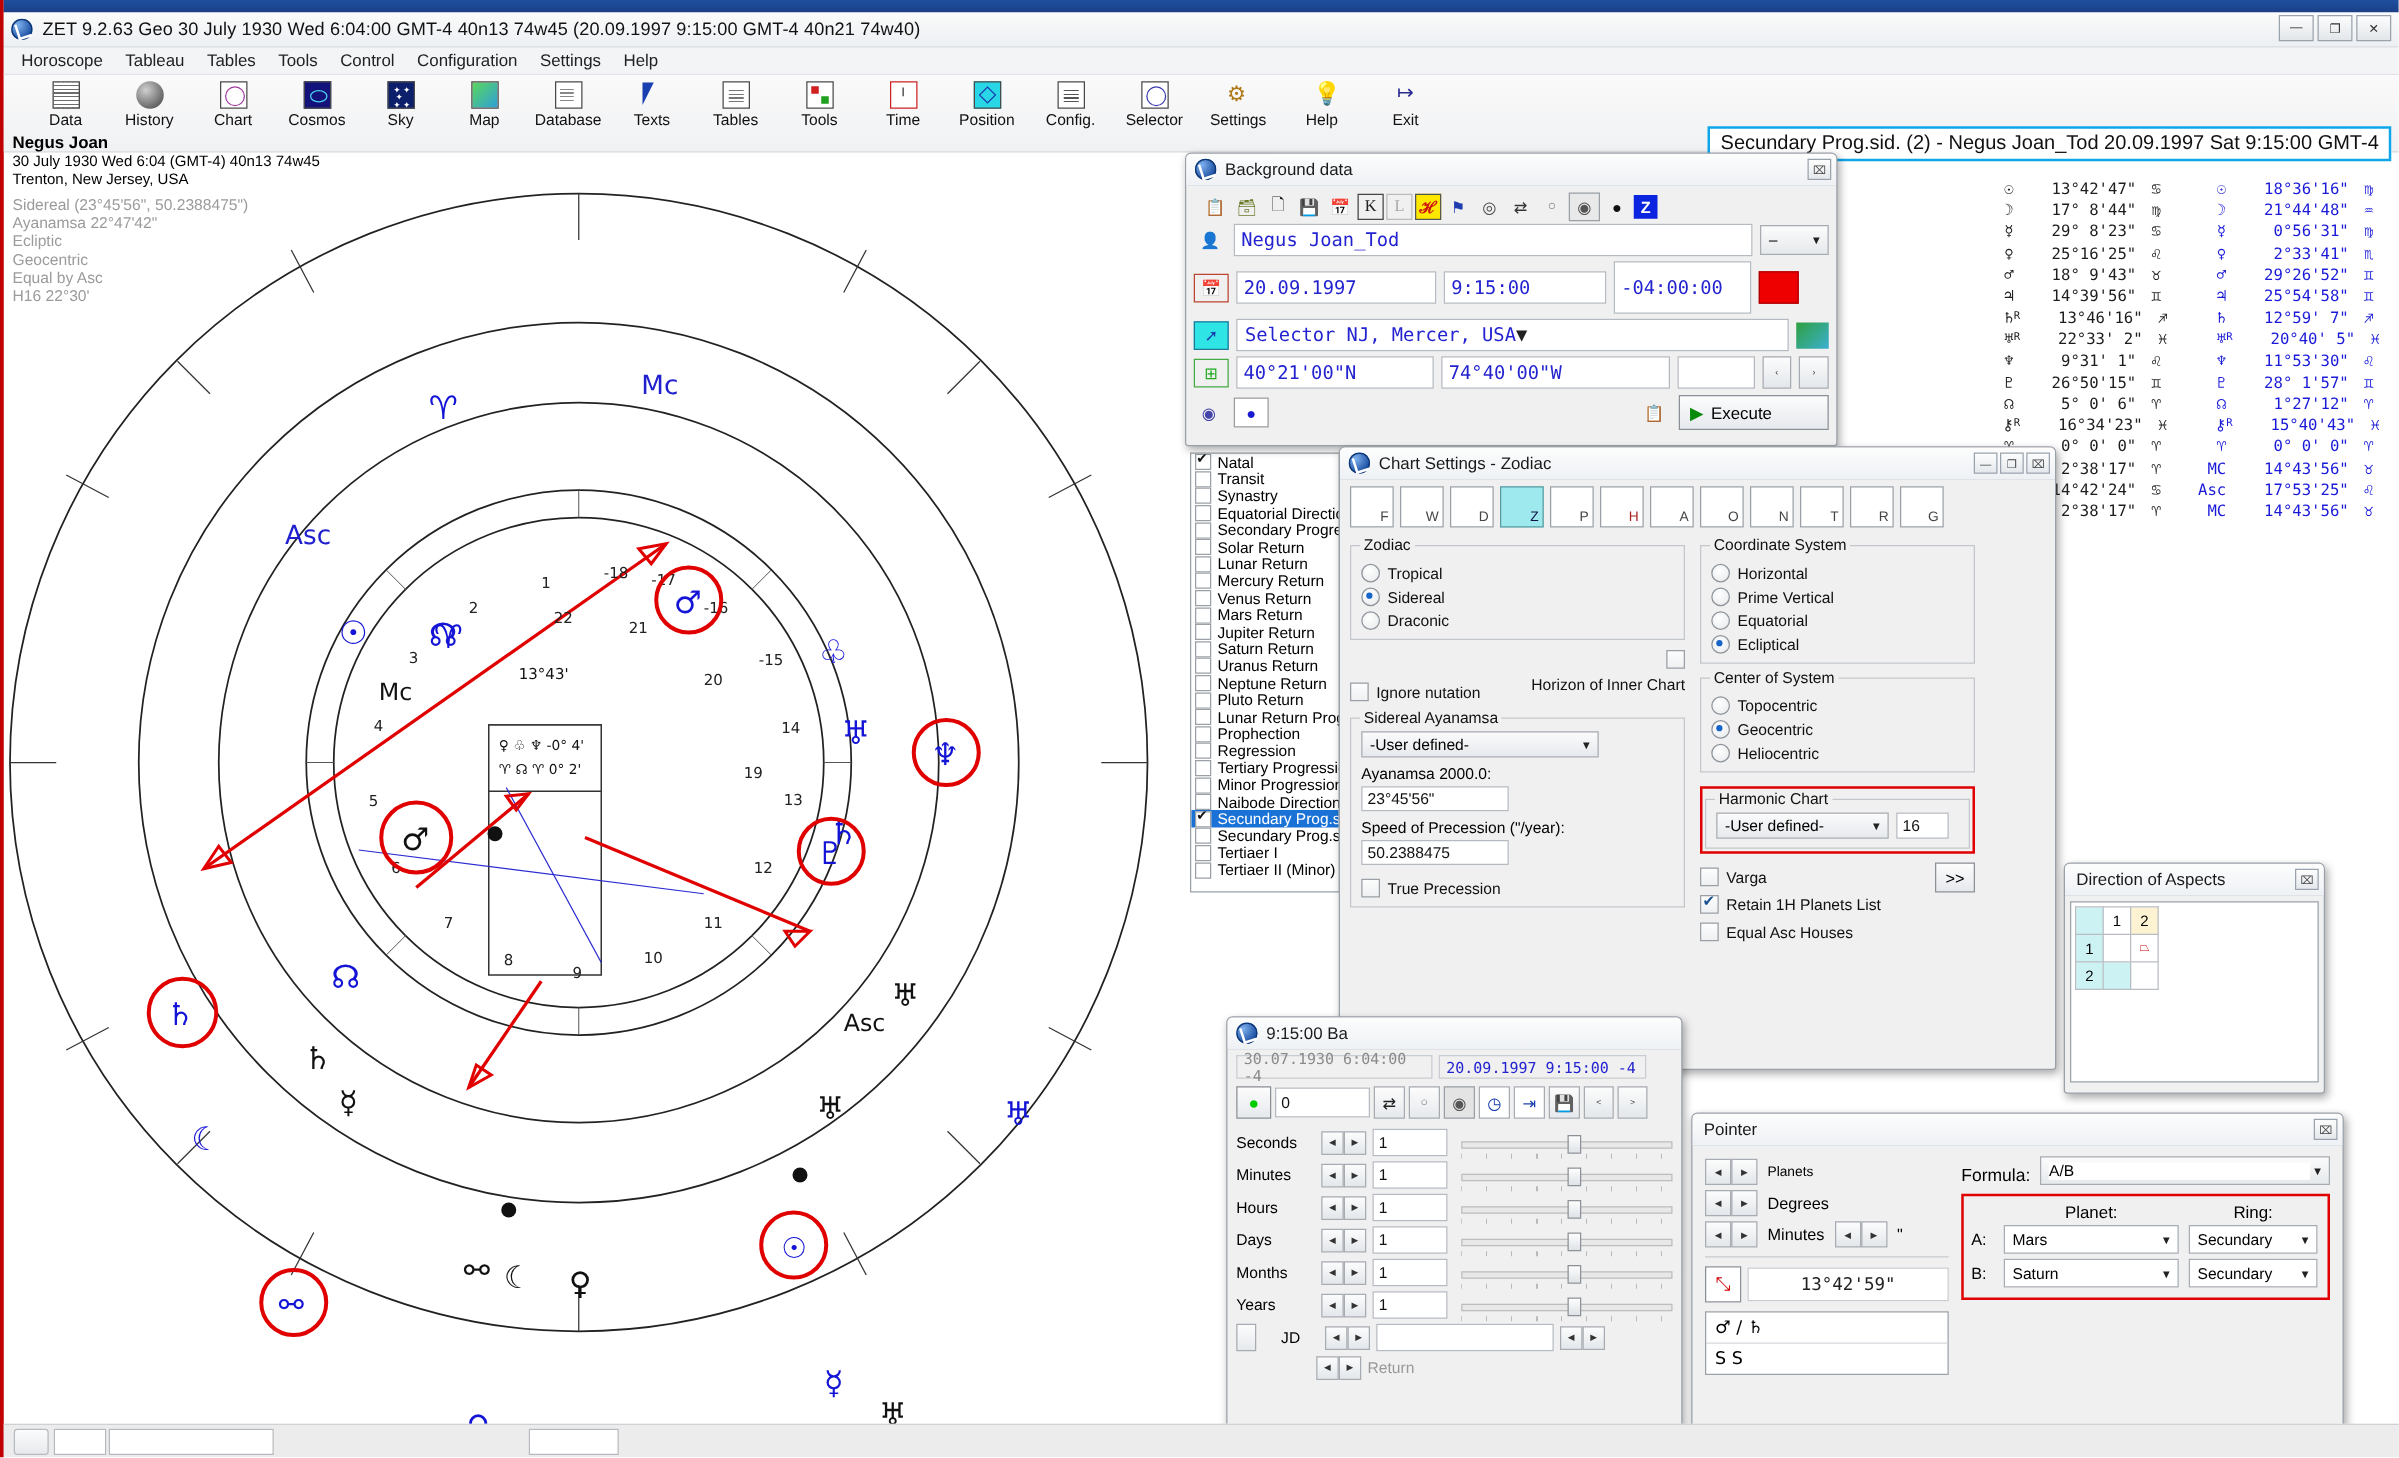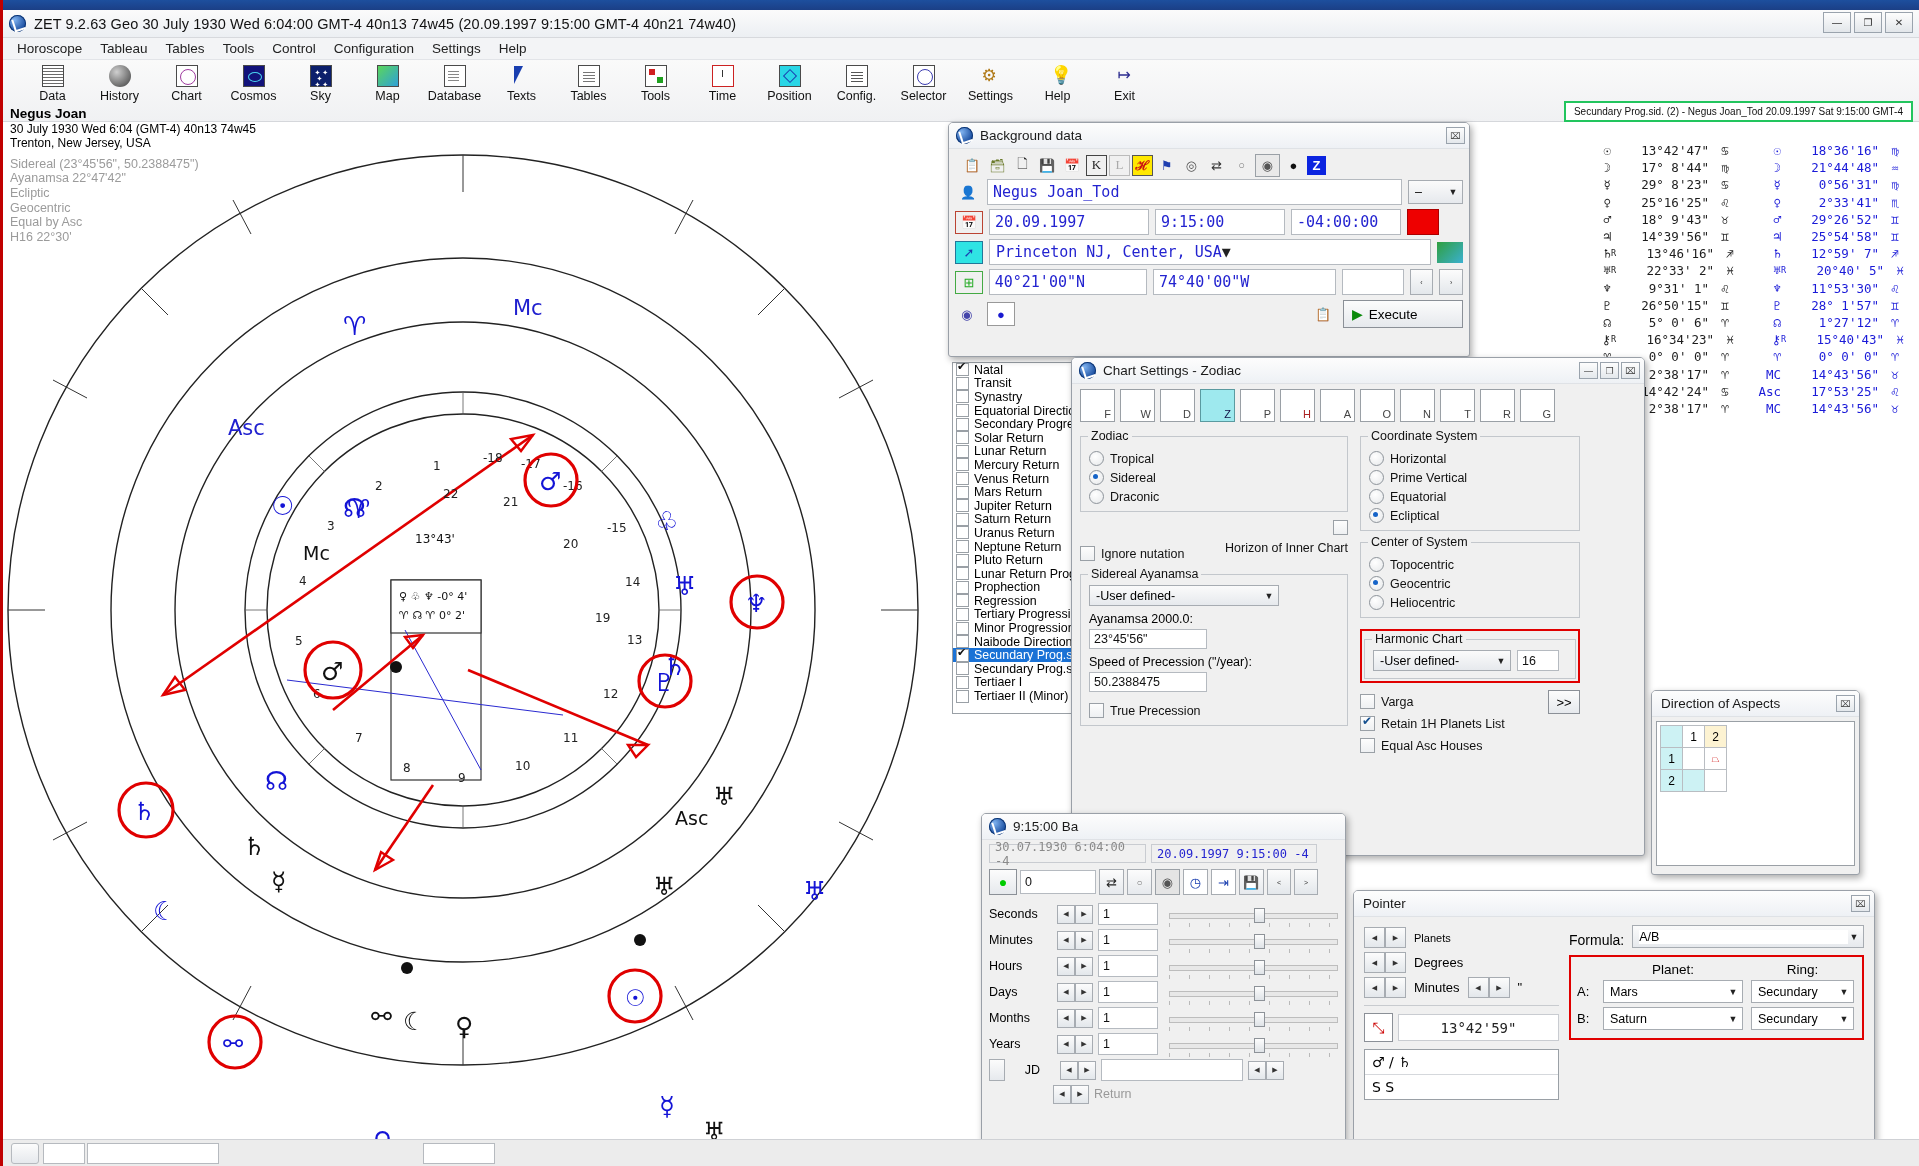--- a/index.html
+++ b/index.html
@@ -85,22 +85,22 @@
   .ibtn{width:23px;height:21px;display:flex;align-items:center;justify-content:center;font-size:13px;color:#222;}
   .ibtn.sel{border:1px solid #9aa0a6;background:#e9e9e9;}
   
   .lb{background:#fff;border:1px solid #9aa0a6;overflow:hidden;}
   .lb .li{display:flex;align-items:center;gap:5px;height:13.6px;font-size:12.4px;padding-left:3px;white-space:nowrap;}
   .lb .li.sel{background:#1a72d6;color:#fff;}
   .lbchk{width:11px;height:11px;border:1px solid #9aa0a6;background:#fff;position:relative;flex:none;}
   .lbchk.on:after{content:"\2714";position:absolute;left:0;top:-4px;font-size:11px;color:#111;}
   .lb .li.sel .lbchk{background:#fff;}
   
-  #chartTitle{position:absolute;right:6px;top:101px;border:2px solid #22c55e;background:#fff;
-      padding:3px 8px;font-size:10px;color:#111;white-space:nowrap;}
+  #chartTitle{position:absolute;right:6px;top:101px;border:2px solid #0ea5e9;background:#fff;
+      padding:3px 8px;font-size:16px;color:#111;white-space:nowrap;}
   
   #bottomstrip{position:absolute;left:0;bottom:0;width:1919px;height:26px;background:#ececec;border-top:1px solid #cfd1d5;}
   #bottomstrip .seg{position:absolute;top:3px;height:19px;border:1px solid #b6babf;background:#fff;}
   .grpbody{padding:10px 8px 7px 8px;}
   .dirgrid{border-collapse:collapse;}
   .dirgrid td{border:1px solid #b9bdc2;width:19px;height:19px;text-align:center;font-size:12px;}
   .dc{background:#cdf2f4;}
   .dh{background:#fdf3d2;}
 </style>
 </head>
@@ -602,28 +602,28 @@
         <span class="combo" style="width:55px;height:24px;">
           <span class="cv">–</span>
             <span class="ar">▼</span>
         </span>
       </div>
 
       <div style="display:flex;align-items:center;gap:6px;margin-top:4px;">
         <span class="ibtn" style="width:26px;border:1px solid #b43;color:#b43">📅</span>
         <span class="inp" style="width:160px;height:26px;font-size:15px;">20.09.1997</span>
         <span class="inp" style="width:130px;height:26px;font-size:15px;">9:15:00</span>
-        <span class="inp" style="width:110px;height:26px;font-size:15px;">-04:00:00</span>
+        <span class="inp" style="width:110px;height:42px;font-size:15px;">-04:00:00</span>
         <span style="width:30px;height:24px;background:#ee0000;border:1px solid #aa0000;"></span>
       </div>
 
       <div style="display:flex;align-items:center;gap:6px;margin-top:4px;">
         <span class="ibtn" style="width:26px;background:#2fe4e4;border:1px solid #279;color:#1a3fb0">➚</span>
         <span class="comboW" style="flex:1;height:26px;font-size:15px;">
-          <span class="cv">Princeton NJ, Center, USA</span>
+          <span class="cv">Selector NJ, Mercer, USA</span>
             <span class="ar" style="color:#222">▼</span>
         </span>
         <span class="ibtn" style="width:26px;background:linear-gradient(135deg,#2f9f3f,#3bb0d0)"></span>
       </div>
 
       <div style="display:flex;align-items:center;gap:6px;margin-top:4px;">
         <span class="ibtn" style="width:26px;border:1px solid #4a4;color:#2a2">⊞</span>
         <span class="inp" style="width:160px;height:26px;font-size:15px;">40°21'00"N</span>
         <span class="inp" style="width:185px;height:26px;font-size:15px;">74°40'00"W</span>
         <span class="inp" style="width:62px;height:26px;"></span>

